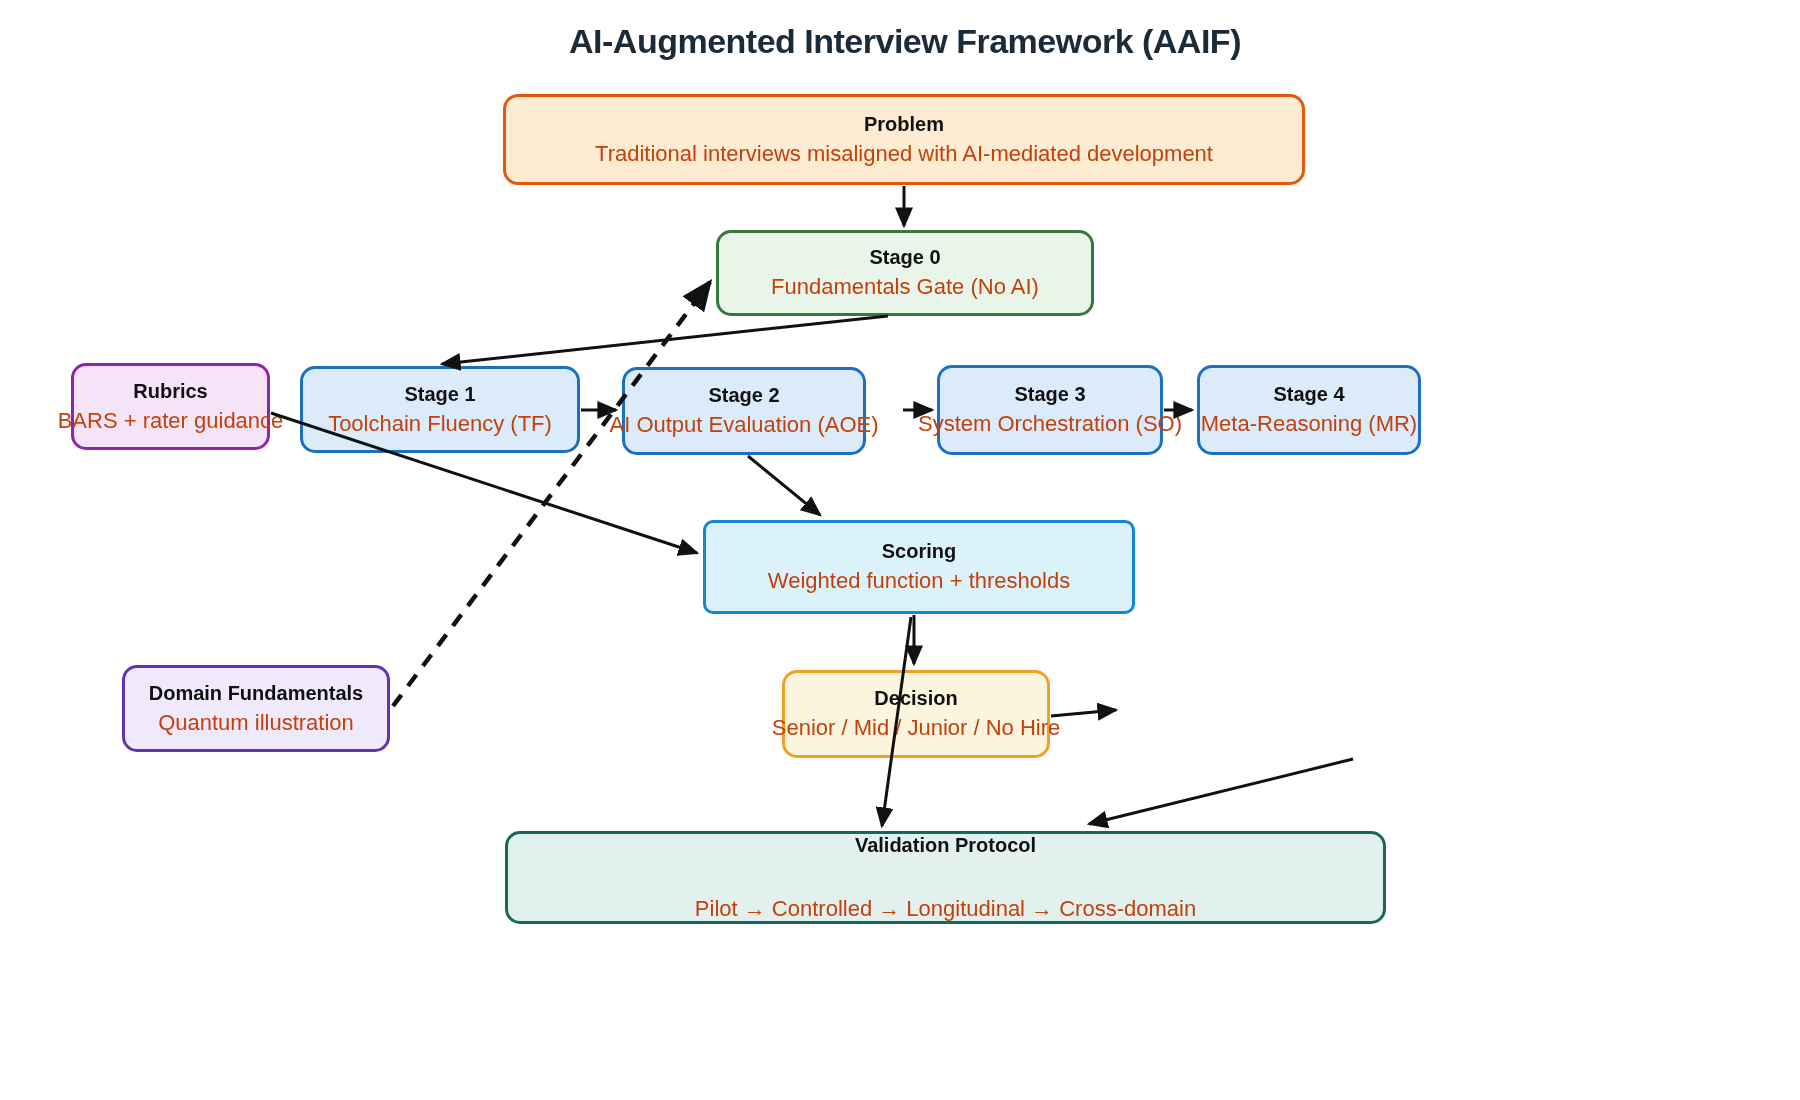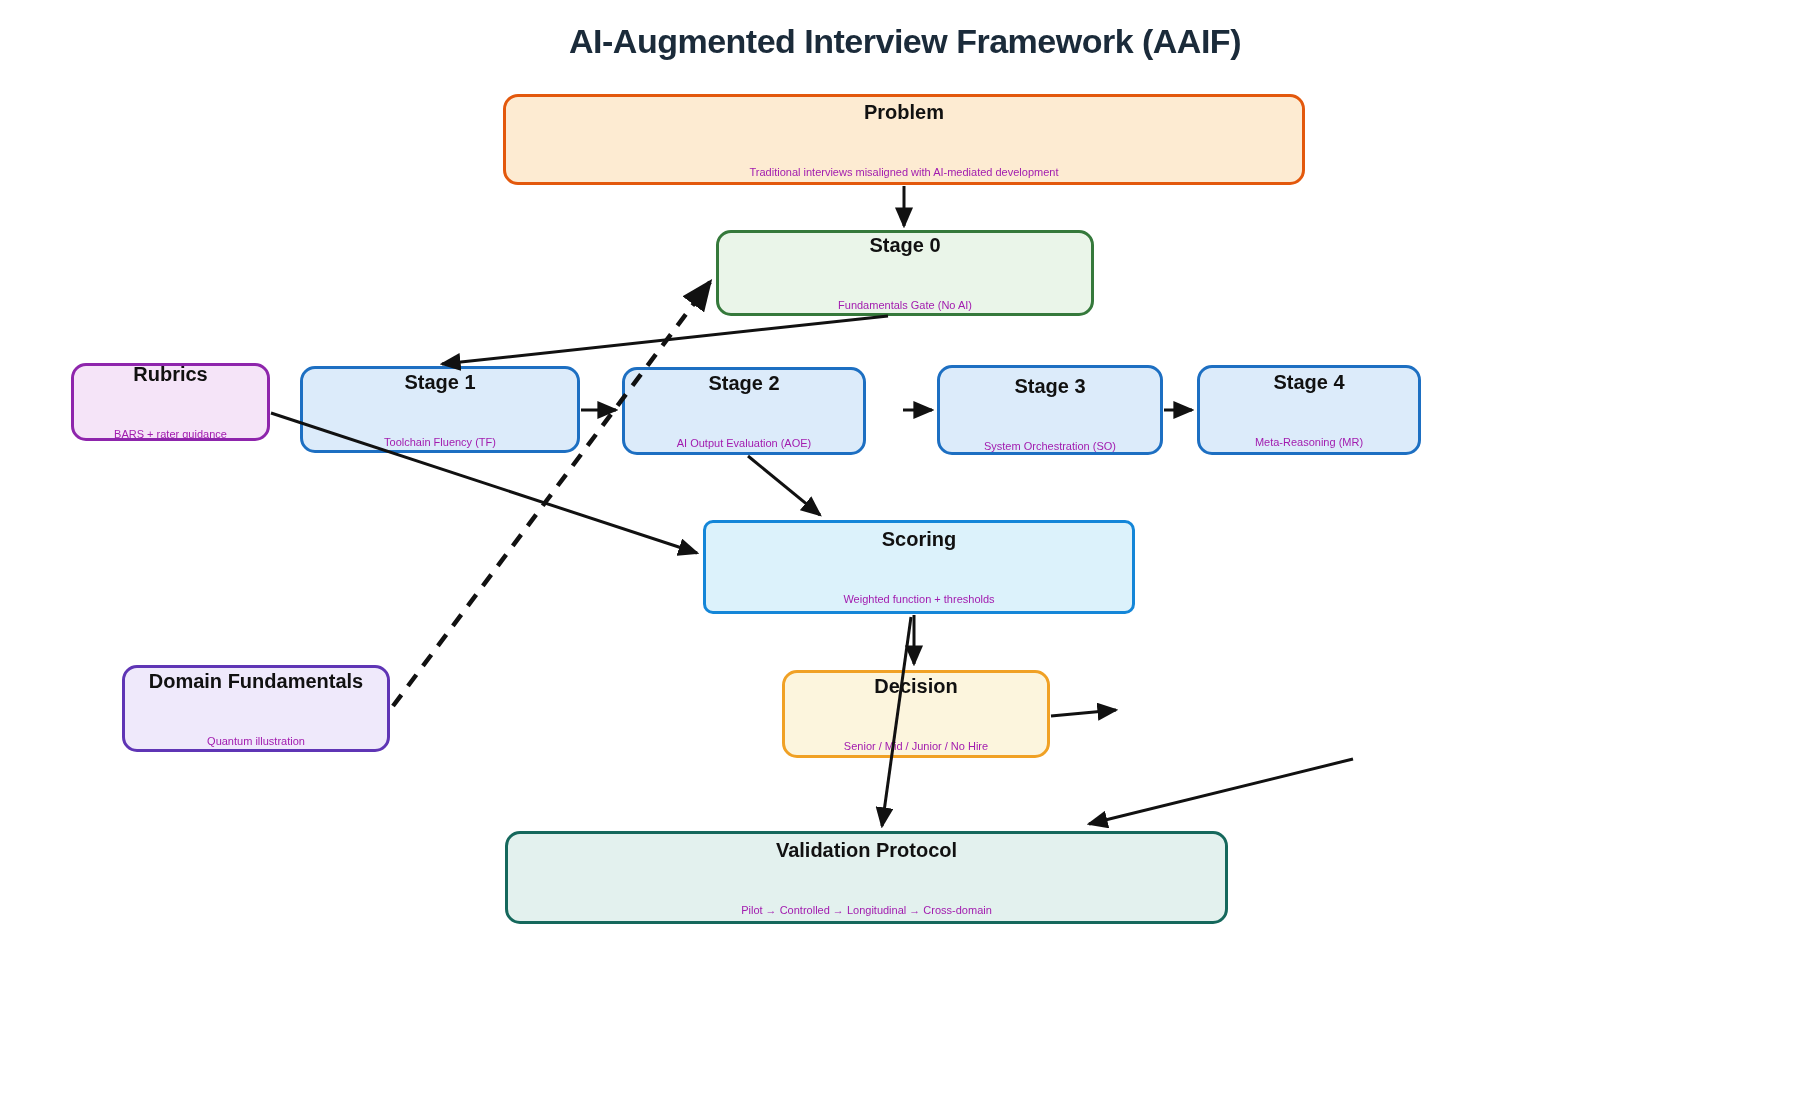--- a/index.html
+++ b/index.html
@@ -32,25 +32,24 @@
     text-align:center;
   }
   .node-title{
     font-size:20px;
     font-weight:bold;
     color:#111111;
     white-space:nowrap;
     line-height:1.1;
   }
   .node-sub{
-    font-size:11px;
-    color:#a21caf;
+    font-size:22px;
+    color:#c2410c;
     white-space:nowrap;
     line-height:1.1;
-    margin-top:36px;
   }
   svg.edges{
     position:absolute;
     left:0;top:0;
     pointer-events:none;
   }
   .edge{
     stroke:#111111;
     stroke-width:3;
     fill:none;
@@ -66,53 +65,53 @@
 <div id="canvas">
   <div class="diagram-title">AI-Augmented Interview Framework (AAIF)</div>
 <div class="node" style="left: 503px; top: 94px; width: 802px; height: 91px; background: rgb(253, 235, 210); border-color: rgb(227, 88, 12);">
       <div class="node-title">Problem</div>
       <div class="node-sub">Traditional interviews misaligned with AI-mediated development</div>
     </div>
     <div class="node" style="left: 716px; top: 230px; width: 378px; height: 86px; background: rgb(234, 245, 233); border-color: rgb(53, 121, 59);">
       <div class="node-title">Stage 0</div>
       <div class="node-sub">Fundamentals Gate (No AI)</div>
     </div>
-    <div class="node" style="left: 71px; top: 363px; width: 199px; height: 78px; background: rgb(245, 228, 248); border-color: rgb(142, 37, 172);">
+    <div class="node" style="left: 71px; top: 363px; width: 199px; height: 87px; background: rgb(245, 228, 248); border-color: rgb(142, 37, 172);">
       <div class="node-title">Rubrics</div>
       <div class="node-sub">BARS + rater guidance</div>
     </div>
     <div class="node" style="left: 300px; top: 366px; width: 280px; height: 87px; background: rgb(220, 235, 250); border-color: rgb(29, 111, 194);">
       <div class="node-title">Stage 1</div>
       <div class="node-sub">Toolchain Fluency (TF)</div>
     </div>
     <div class="node" style="left: 622px; top: 367px; width: 244px; height: 88px; background: rgb(220, 235, 250); border-color: rgb(29, 111, 194);">
       <div class="node-title">Stage 2</div>
       <div class="node-sub">AI Output Evaluation (AOE)</div>
     </div>
-    <div class="node" style="left: 937px; top: 365px; width: 226px; height: 90px; background: rgb(220, 235, 250); border-color: rgb(29, 111, 194); justify-content: flex-end;">
+    <div class="node" style="left: 937px; top: 365px; width: 226px; height: 90px; background: rgb(220, 235, 250); border-color: rgb(29, 111, 194);">
       <div class="node-title">Stage 3</div>
       <div class="node-sub">System Orchestration (SO)</div>
     </div>
     <div class="node" style="left: 1197px; top: 365px; width: 224px; height: 90px; background: rgb(220, 235, 250); border-color: rgb(29, 111, 194);">
       <div class="node-title">Stage 4</div>
       <div class="node-sub">Meta-Reasoning (MR)</div>
     </div>
     <div class="node" style="left: 703px; top: 520px; width: 432px; height: 94px; background: rgb(220, 242, 251); border-color: rgb(20, 134, 216); border-radius: 10px;">
       <div class="node-title">Scoring</div>
       <div class="node-sub">Weighted function + thresholds</div>
     </div>
     <div class="node" style="left: 122px; top: 665px; width: 268px; height: 87px; background: rgb(239, 233, 251); border-color: rgb(95, 53, 181);">
       <div class="node-title">Domain Fundamentals</div>
       <div class="node-sub">Quantum illustration</div>
     </div>
     <div class="node" style="left: 782px; top: 670px; width: 268px; height: 88px; background: rgb(252, 245, 221); border-color: rgb(240, 161, 37);">
       <div class="node-title">Decision</div>
       <div class="node-sub">Senior / Mid / Junior / No Hire</div>
     </div>
-    <div class="node" style="left: 505px; top: 831px; width: 723px; height: 93px; background: rgb(227, 241, 238); border-color: rgb(21, 104, 92);">
+    <div class="node" style="left: 505px; top: 831px; width: 881px; height: 93px; background: rgb(227, 241, 238); border-color: rgb(21, 104, 92); justify-content: space-between;">
       <div class="node-title">Validation Protocol</div>
       <div class="node-sub">Pilot → Controlled → Longitudinal → Cross-domain</div>
     </div>
     <svg class="edges" width="1800" height="1100">
       <defs>
         <marker id="arrowhead" markerWidth="7" markerHeight="6" refX="6.2" refY="3" orient="auto">
           <path d="M0,0 L7,3 L0,6 Z" fill="#111111"></path>
         </marker>
         <marker id="arrowhead-d" markerWidth="7" markerHeight="6" refX="6.2" refY="3" orient="auto">
           <path d="M0,0 L7,3 L0,6 Z" fill="#111111"></path>

